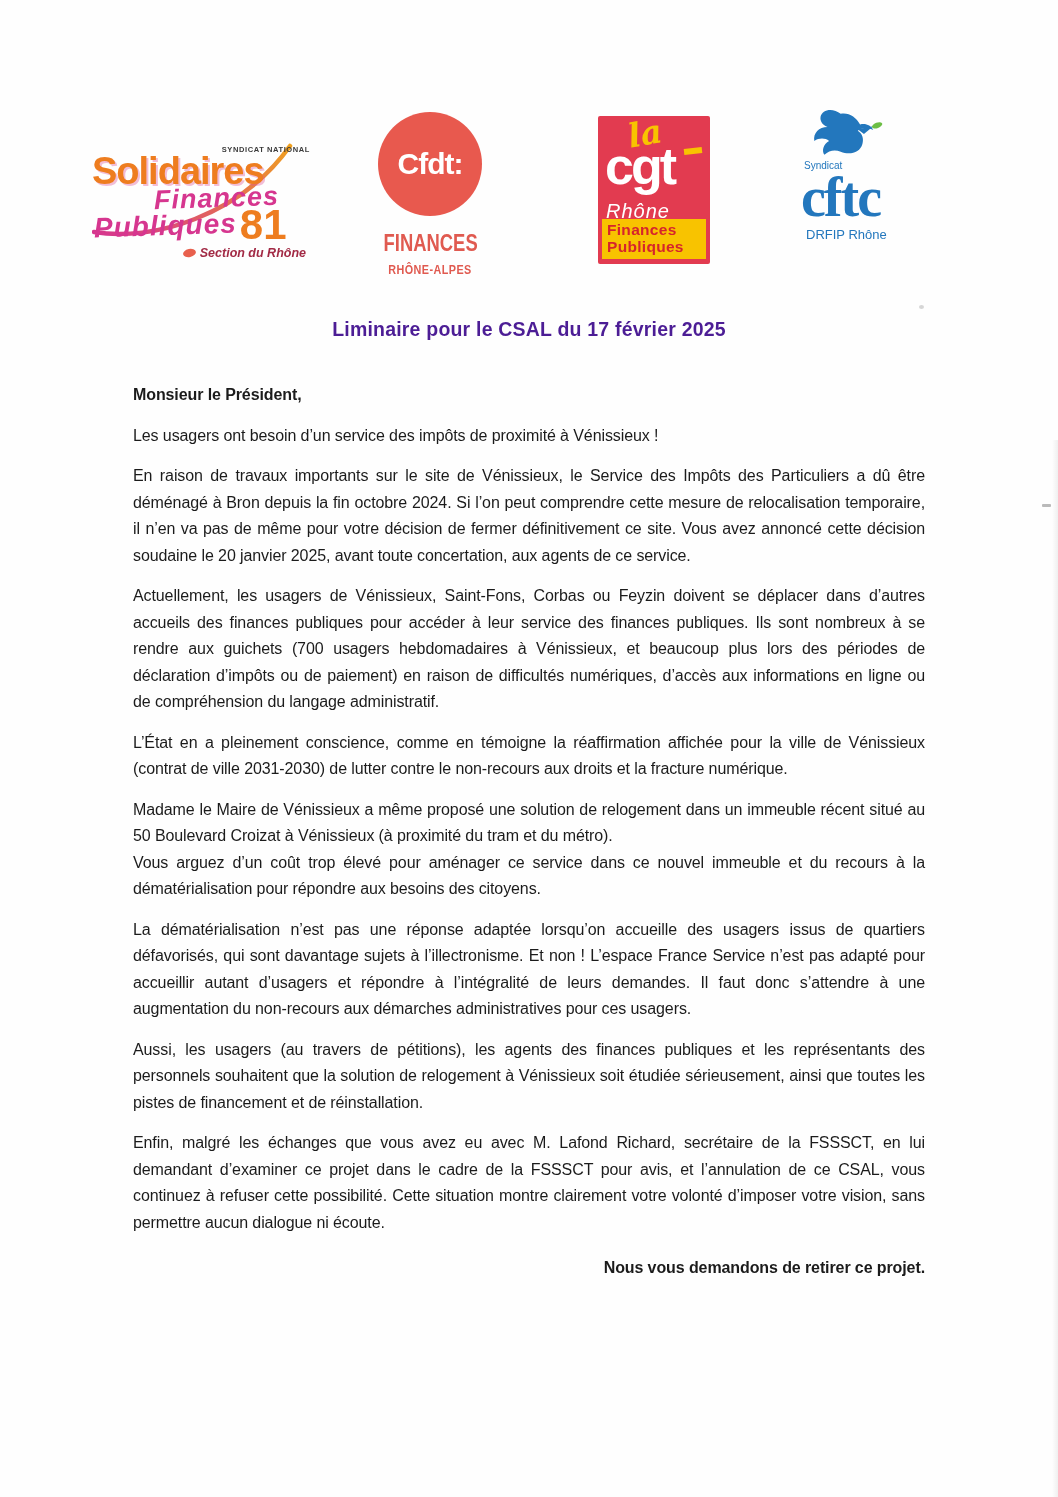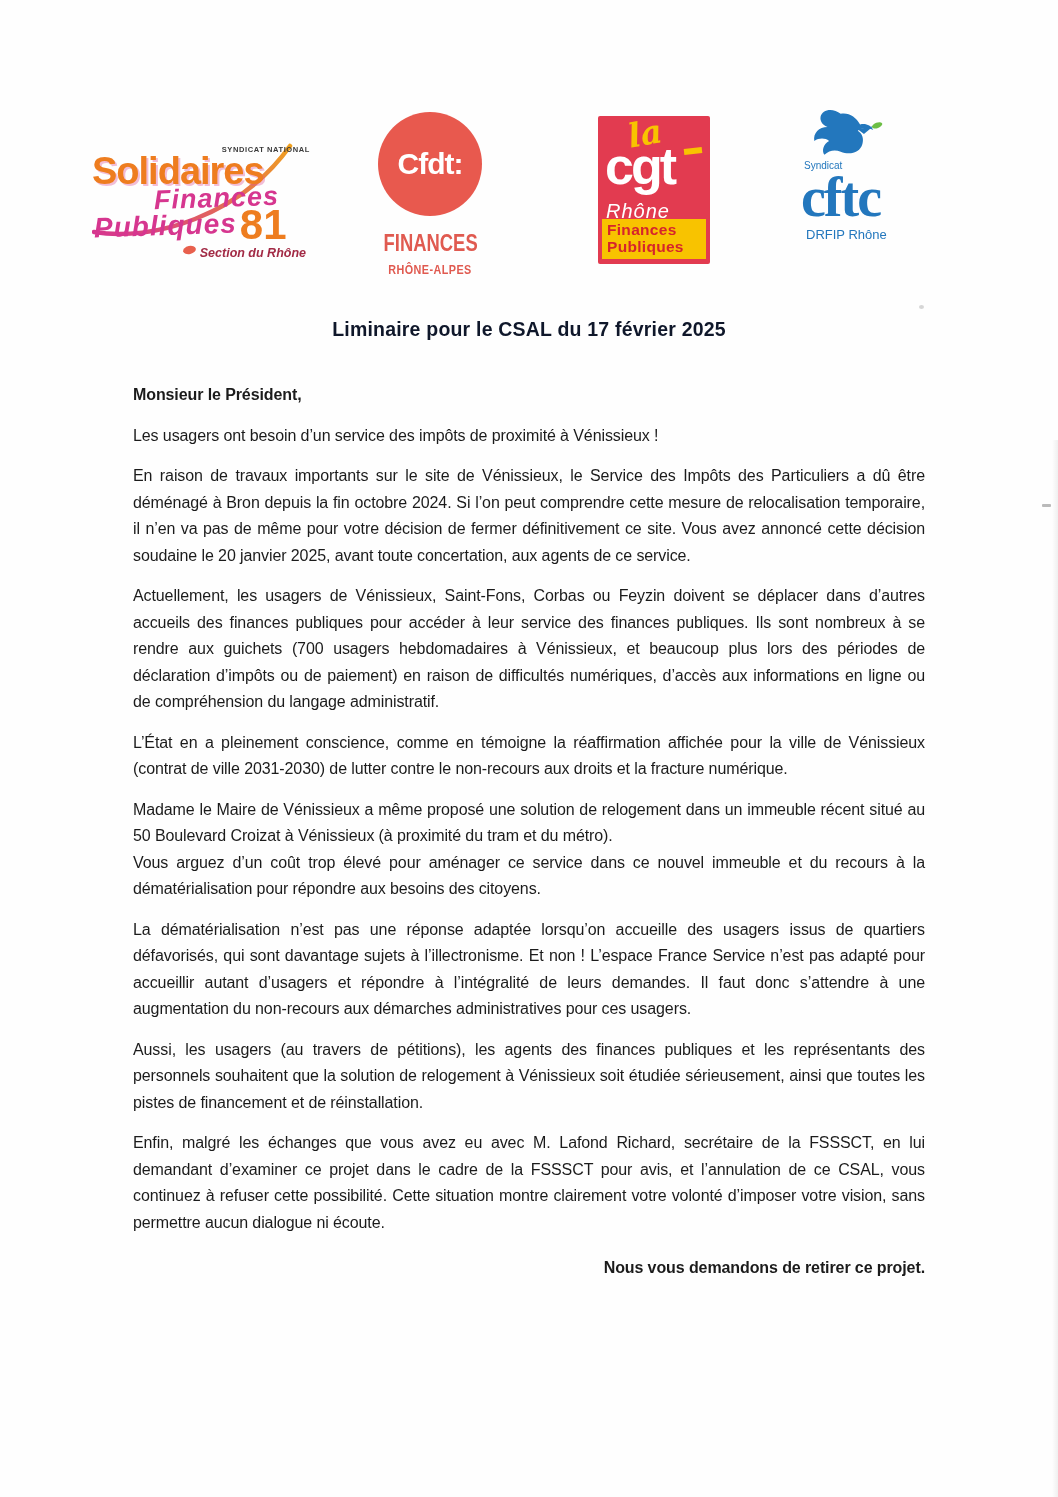--- a/index.html
+++ b/index.html
@@ -16,21 +16,21 @@
   .logo-solidaires{position:absolute;left:92px;top:136px;width:218px;height:120px;}
   .sol-syndicat{position:absolute;top:9px;right:0;font-size:7.5px;font-weight:bold;color:#3a3a3a;letter-spacing:.6px;margin-left:11px;}
   .sol-name{position:absolute;top:13px;left:0;font-size:38px;font-weight:800;color:#EE7D1F;
     letter-spacing:-1px;text-shadow:2px 2px 0 rgba(221,83,153,.38);transform:scaleY(1.04);}
   .sol-finances{position:absolute;top:47px;left:62px;font-size:27px;font-style:italic;font-weight:600;
     color:#D6368F;transform:rotate(-2deg);letter-spacing:1px;}
   .sol-publiques-row{position:absolute;top:72px;left:2px;display:flex;align-items:flex-end;}
   .sol-publiques{font-size:28px;font-style:italic;font-weight:600;color:#D6368F;transform:rotate(-2deg);letter-spacing:1px;}
   .sol-69{font-size:42px;font-weight:800;color:#EE7D1F;line-height:.8;margin-left:3px;}
   .sol-swoosh{position:absolute;inset:0;pointer-events:none;}
-  .sol-section{position:absolute;bottom:-4px;right:4px;display:flex;align-items:flex-start;gap:4px;
+  .sol-section{position:absolute;bottom:-4px;right:4px;display:flex;align-items:center;gap:4px;
     font-size:12.5px;font-weight:800;font-style:italic;color:#A22A45;}
   .sol-dot{width:13px;height:8px;border-radius:50%;background:#E8604D;display:inline-block;transform:rotate(-12deg);}
 
   
   .logo-cfdt{position:absolute;left:372px;top:112px;width:116px;text-align:center;}
   .cfdt-circle{width:104px;height:104px;margin:0 auto;border-radius:50%;background:#E8594E;
     display:flex;align-items:center;justify-content:center;}
   .cfdt-circle span{color:#fff;font-size:30px;font-weight:800;letter-spacing:-1px;}
   .cfdt-finances{margin-top:14px;color:#E05A50;font-size:23px;font-weight:700;transform:scaleX(.8);}
   .cfdt-region{margin-top:6px;color:#E05A50;font-size:12px;font-weight:700;transform:scaleX(.9);letter-spacing:.5px;}
@@ -47,21 +47,21 @@
 
   
   .logo-cftc{position:absolute;left:800px;top:106px;width:132px;}
   .cftc-dove{margin-left:10px;width:80px;height:62px;display:block;}
   .cftc-syndicat{font-size:10px;color:#2377BD;margin:-8px 0 0 4px;}
   .cftc-name{font-size:56px;font-weight:800;color:#2377BD;letter-spacing:-2px;line-height:.95;margin-left:1px;font-family:Liberation Serif, serif;}
   .cftc-sub{font-size:13px;color:#2377BD;margin:3px 0 0 6px;}
 
   
   .doc-title{position:absolute;top:305px;left:0;width:100%;text-align:center;
-    font-size:19.5px;font-weight:bold;color:#0f172a;letter-spacing:.2px;}
+    font-size:19.5px;font-weight:bold;color:#4c1d95;letter-spacing:.2px;}
   .letter{position:absolute;top:382px;left:133px;width:792px;
     font-size:16px;line-height:26.5px;color:#1b1b1b;text-align:justify;letter-spacing:-.1px;}
   .letter p{margin:0 0 14px 0;white-space:pre-line;}
   .salutation{font-weight:bold;}
   .closing{text-align:right;font-weight:bold;margin-top:19px !important;}
 
   
   .scan-edge{position:absolute;top:440px;right:0;width:6px;height:1057px;
     background:linear-gradient(to left,rgba(0,0,0,.06),rgba(0,0,0,0));}
   .scan-mark{position:absolute;left:1042px;top:504px;width:9px;height:3px;

